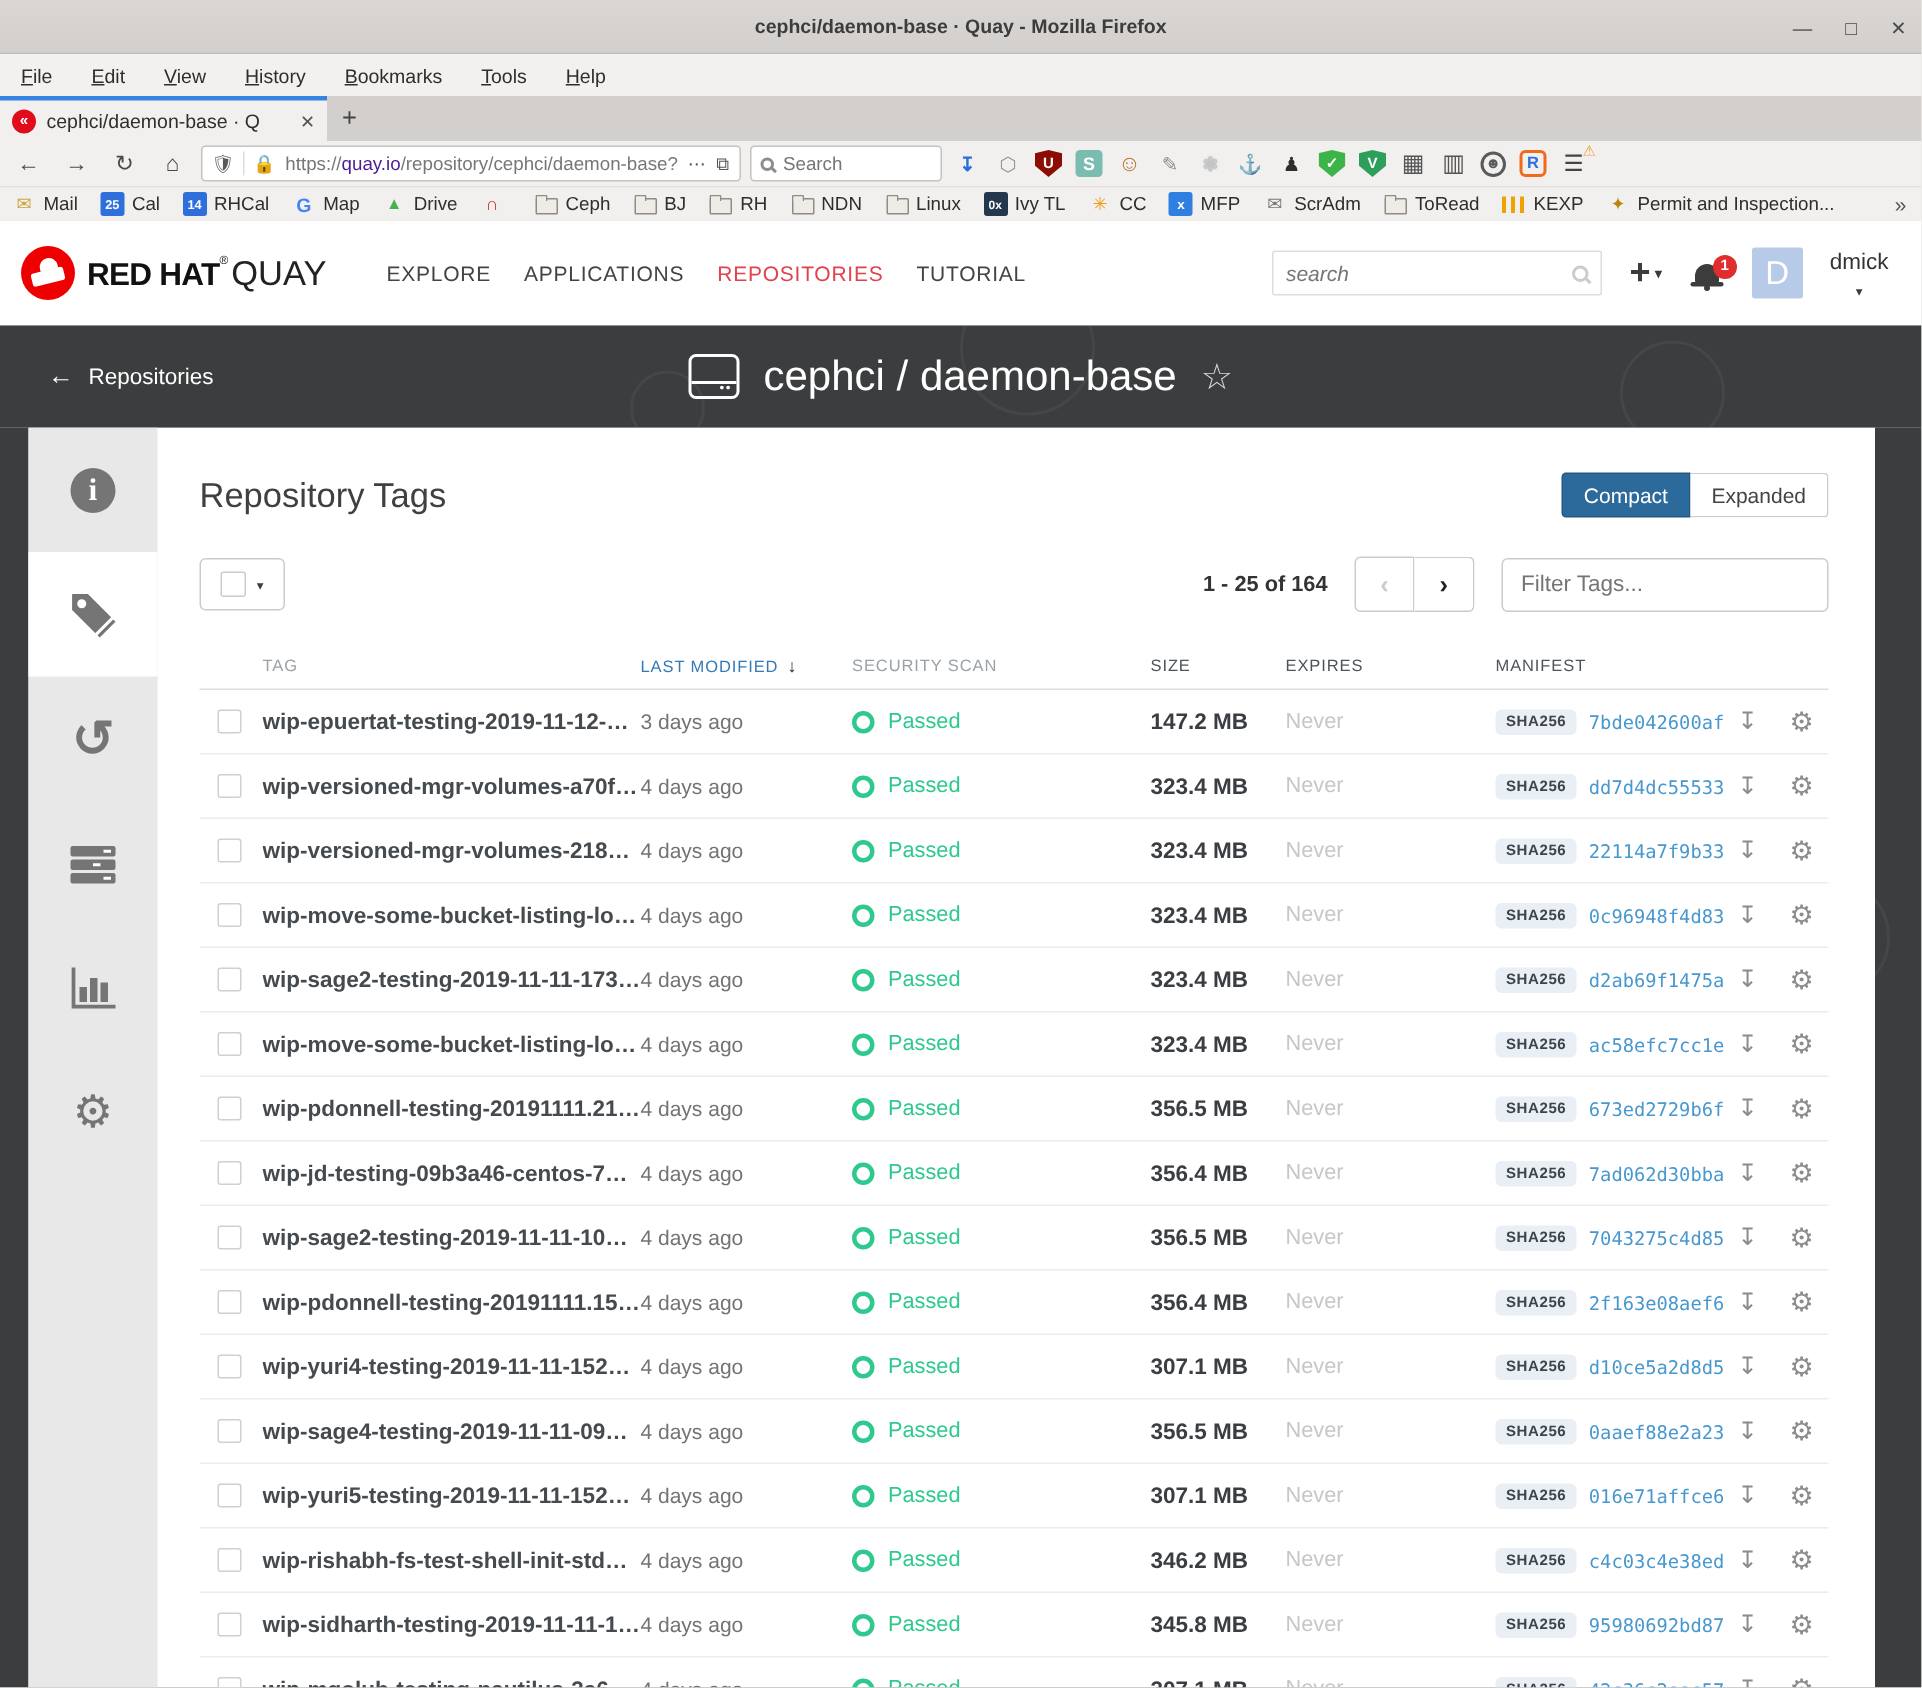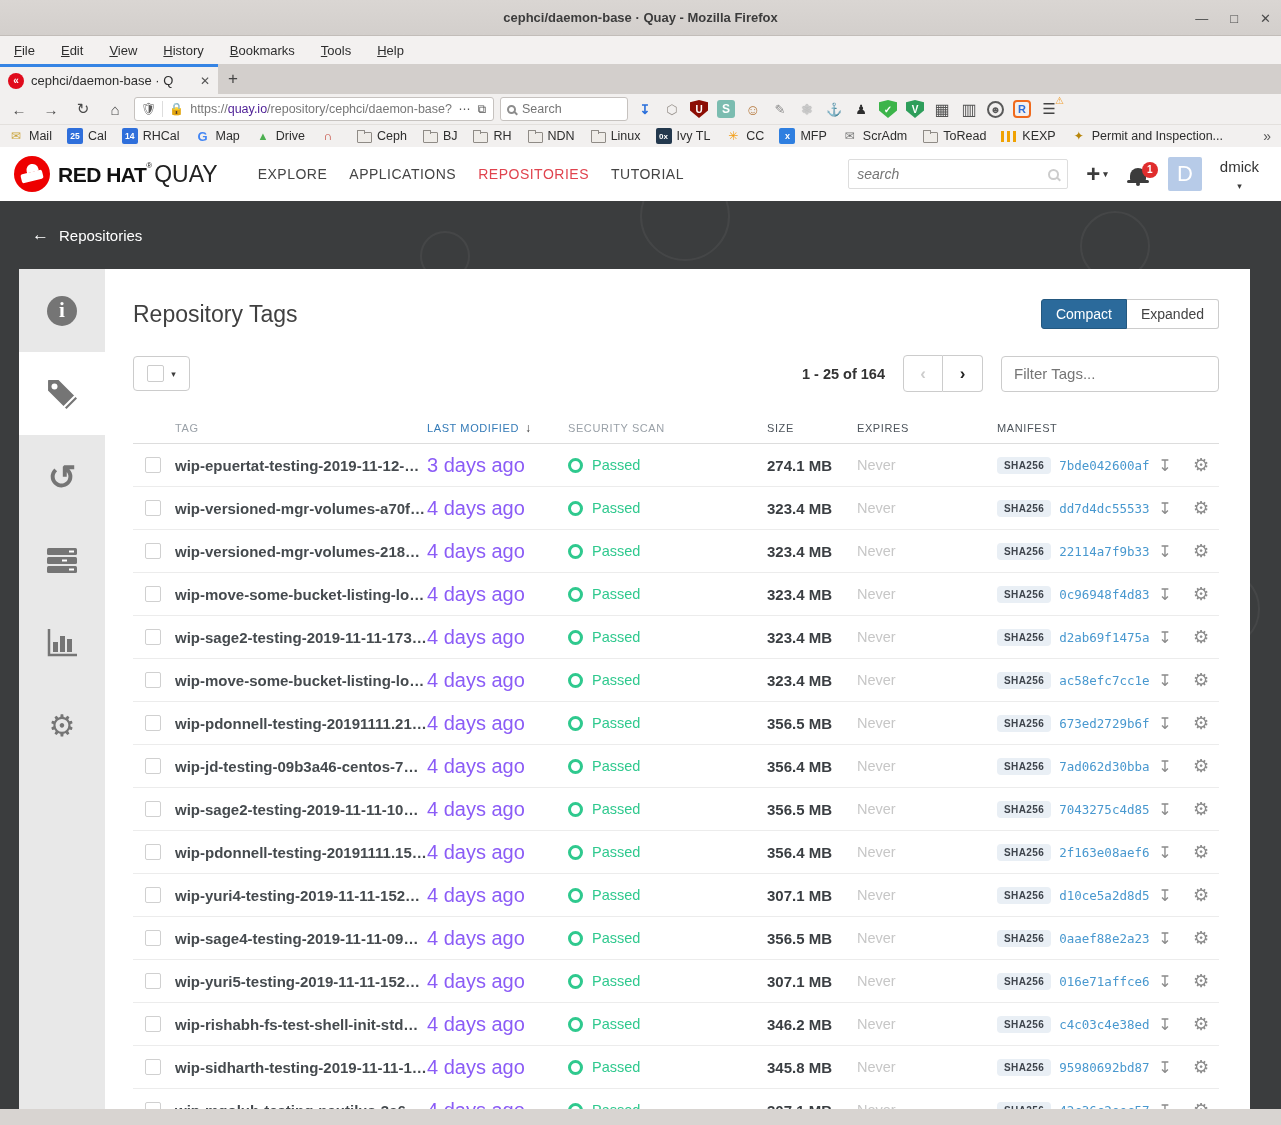--- a/index.html
+++ b/index.html
@@ -71,21 +71,21 @@
   .bm-icon[data-icon="folder-icon"]::after { content:""; position:absolute; left:1px; top:2px; width:6px; height:3px; border:1px solid #8f8b86; border-bottom:none; border-radius:1px 1px 0 0; background:#efece8; }
   .bm-icon[data-icon="hex-icon"] { background:#23384d; color:#fff; font-size:8px; font-weight:bold; border-radius:2px; }
   .bm-icon[data-icon="flower-icon"] { color:#f39c12; }
   .bm-icon[data-icon="mfp-icon"] { background:#2f7fe0; color:#fff; font-size:9px; font-weight:bold; border-radius:2px; }
   .bm-icon[data-icon="envelope-icon"] { color:#777; }
   .bm-icon[data-icon="bars-icon"] { background:repeating-linear-gradient(90deg,#f0a202 0 3px,transparent 3px 6px); width:13px; height:11px; }
   .bm-icon[data-icon="permit-icon"] { color:#b8860b; }
   .bm-overflow { position:absolute; right:10px; font-size:14px; color:#555; }
 
   
-  .quay-header { height:54px; background:#fff; display:flex; align-items:center; padding:0 22px 0 14px; }
+  .quay-header { height:70px; background:#fff; display:flex; align-items:center; padding:0 22px 0 14px; }
   .quay-logo { display:flex; align-items:center; gap:8px; }
   .q-logo-icon { width:36px; height:36px; border-radius:50%; background:#e00; position:relative; overflow:hidden; flex:0 0 36px; }
   .q-logo-icon::before { content:""; position:absolute; left:7px; top:16px; width:22px; height:9px; background:#fff; border-radius:2px; transform:rotate(-14deg); }
   .q-logo-icon::after { content:""; position:absolute; left:12px; top:8px; width:12px; height:8px; background:#fff; border-radius:6px 6px 0 0; transform:rotate(-14deg); }
   .q-logo-redhat { font-size:21px; font-weight:900; letter-spacing:-0.5px; color:#111; }
   .q-logo-reg { font-size:8px; vertical-align:top; color:#111; }
   .q-logo-quay { font-size:23px; font-weight:400; color:#222; margin-left:2px; }
   .quay-nav { display:flex; gap:22px; margin-left:40px; font-size:14px; letter-spacing:0.5px; color:#444; }
   .qnav { cursor:pointer; }
   .qnav[data-active="true"] { color:#e0434e; }
@@ -151,21 +151,21 @@
   .t-grid { display:grid; grid-template-columns:42px 252px 141px 199px 90px 140px 150px 36px 36px; align-items:center; }
   .t-head { height:32px; border-bottom:1px solid #ddd; font-size:11px; letter-spacing:0.6px; }
   .th { white-space:nowrap; }
   .th-light { color:#9aa1a8; }
   .th-dark { color:#4d545b; }
   .th-sort { color:#337ab7; }
   .sort-arrow { color:#333; font-size:12px; margin-left:6px; letter-spacing:0; }
   .t-row { height:43px; border-bottom:1px solid #ececec; }
   .row-cb { width:16px; height:16px; border:1px solid #d0d0d0; border-radius:2px; background:#fff; margin-left:12px; }
   .cell-tag { font-size:15px; font-weight:600; color:#454a4e; white-space:nowrap; overflow:hidden; }
-  .cell-mod { font-size:20px; color:#8b5cf6; }
+  .cell-mod { font-size:14px; color:#737373; }
   .cell-scan { display:flex; align-items:center; gap:9px; }
   .scan-ring { width:15px; height:15px; border:3.5px solid #2fc98e; border-radius:50%; }
   .scan-label { font-size:14.5px; font-weight:500; color:#2fc98e; }
   .cell-size { font-size:15px; font-weight:bold; color:#3a3e42; }
   .cell-exp { font-size:14.5px; color:#c7c7c7; }
   .cell-man { display:flex; align-items:center; gap:8px; }
   .sha-badge { background:#e9eff5; color:#3e444c; font-size:10px; font-weight:bold; letter-spacing:0.4px; padding:3px 7px; border-radius:4px; }
   .sha-hash { font-family:"DejaVu Sans Mono",monospace; font-size:12.5px; color:#4898cf; }
   .row-ico { text-align:center; color:#8c8c8c; font-size:16px; }
   .row-gear { font-size:18px; }
@@ -387,20 +387,25 @@
           <span>dmick</span>
           <span class="caret">▾</span>
         </div>
     </div>
   </div>
 
   <div class="repo-header">
     <div class="pattern-circle" style="width:90px;height:90px;left:640px;top:-30px;"></div>
     <div class="pattern-circle" style="width:50px;height:50px;left:420px;top:30px;"></div>
     <div class="pattern-circle" style="width:70px;height:70px;left:1080px;top:10px;"></div>
+    <div class="repo-title-wrap">
+      <span class="disk-icon"></span>
+      <span class="repo-title">cephci / daemon-base</span>
+      <span class="repo-star">☆</span>
+    </div>
     <div class="back-link">
       <span class="back-arrow">←</span>
       <span>Repositories</span>
     </div>
   </div>
 
   <div class="page-bg">
     <div class="pattern-circle" style="width:80px;height:80px;left:1180px;top:300px;"></div>
     <div class="panel">
 
@@ -479,21 +484,21 @@
           </div>
           <div>
   <div class="t-grid t-row">
     <span class="row-cb"></span>
     <span class="cell-tag">wip-epuertat-testing-2019-11-12-…</span>
     <span class="cell-mod">3 days ago</span>
     <span class="cell-scan">
       <span class="scan-ring"></span>
       <span class="scan-label">Passed</span>
     </span>
-    <span class="cell-size">274.1 MB</span>
+    <span class="cell-size">147.2 MB</span>
     <span class="cell-exp">Never</span>
     <span class="cell-man">
       <span class="sha-badge">SHA256</span>
       <span class="sha-hash">7bde042600af</span>
     </span>
     <span class="row-ico">↧</span>
     <span class="row-ico row-gear">⚙</span>
   </div>
 
   <div class="t-grid t-row">

